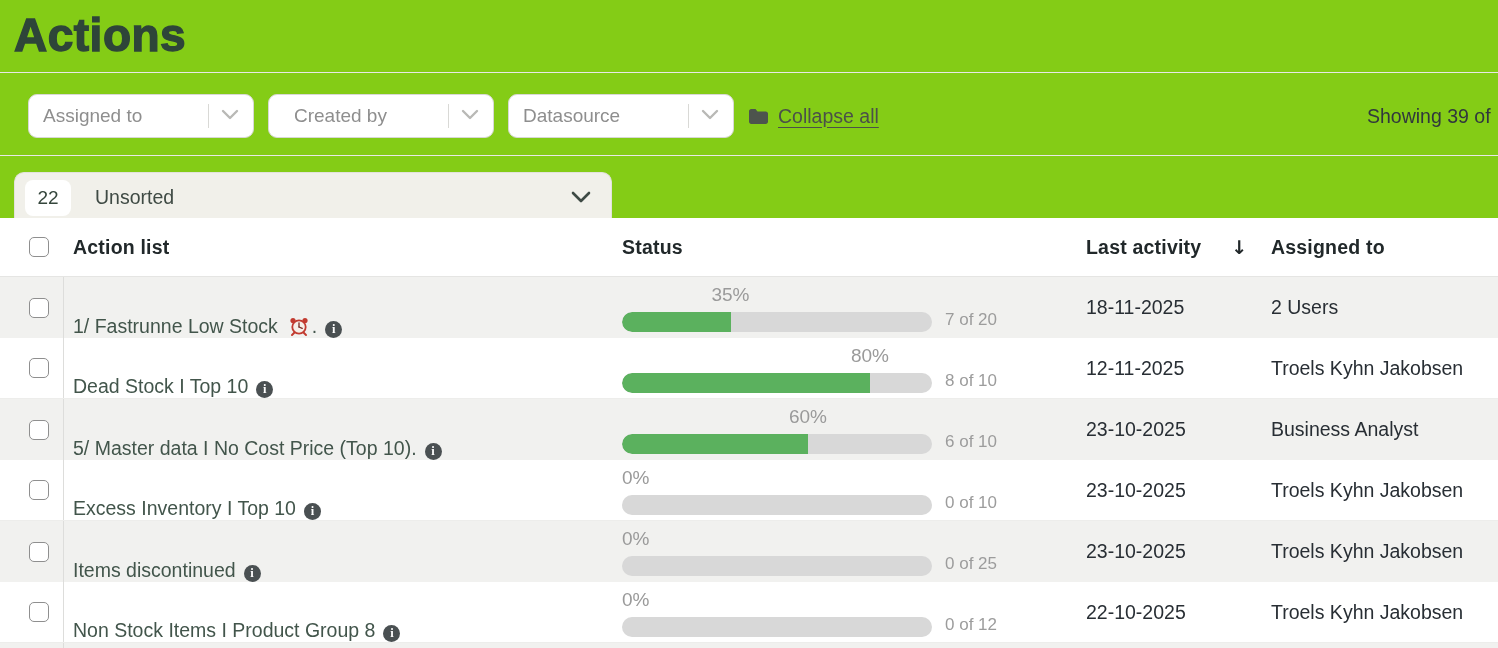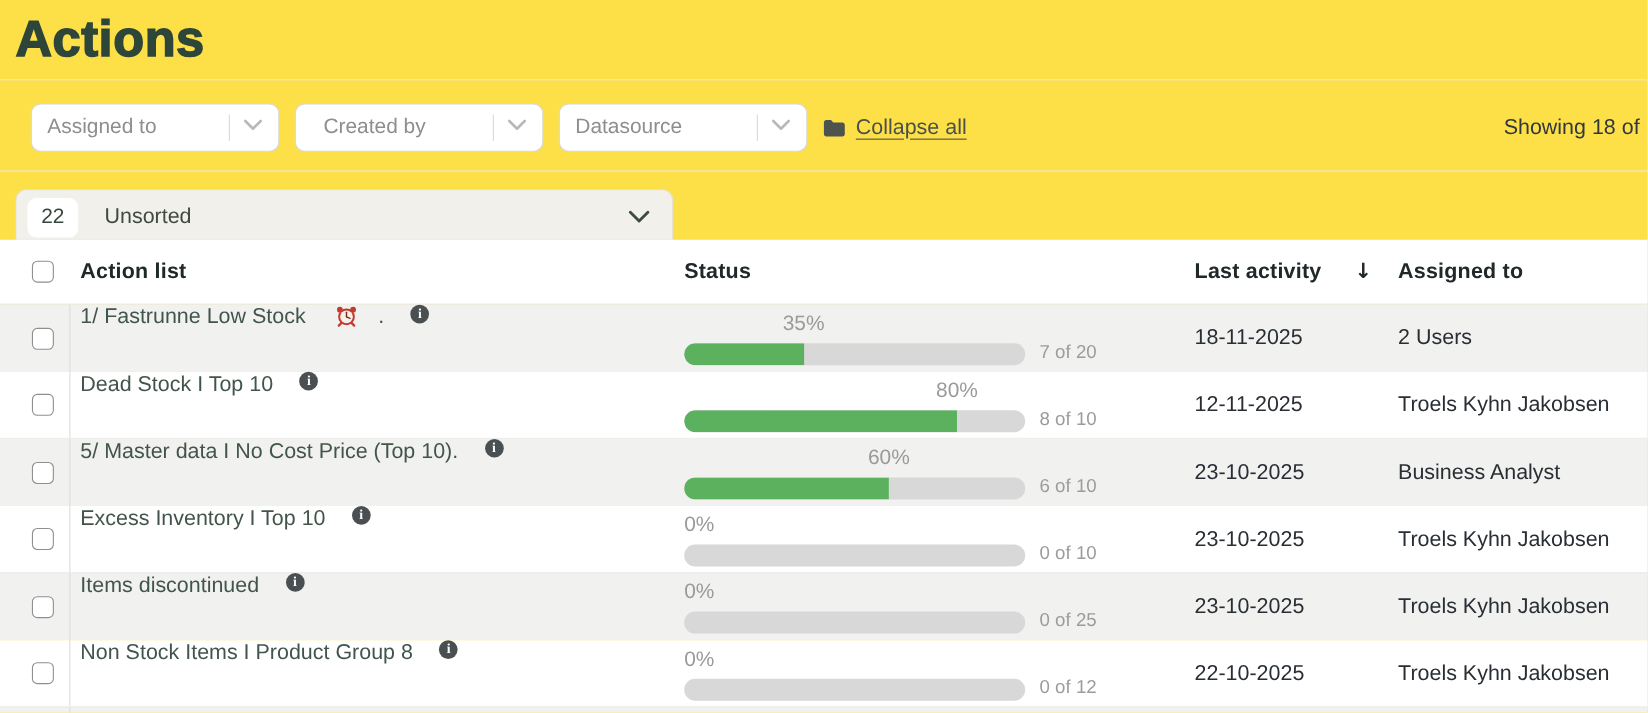--- a/index.html
+++ b/index.html
@@ -1,18 +1,18 @@
 <!DOCTYPE html>
 <html><head>
 <meta charset="utf-8">
 <style>
   * { box-sizing: border-box; margin: 0; padding: 0; }
   html,body { background:#ffffff; }
   body { font-family: "Liberation Sans", sans-serif; }
-  #app { position:relative; width:1498px; height:648px; background:#fde047; overflow:hidden; }
+  #app { position:relative; width:1498px; height:648px; background:#84cc16; overflow:hidden; }
 
   
   .page-title{
     position:absolute; left:14px; top:0px; height:70px; display:flex; align-items:center;
     font-size:46px; font-weight:bold; letter-spacing:0.5px; color:#2e4539;
     -webkit-text-stroke:1.4px #2e4539;
   }
   .divider{ position:absolute; left:0; right:0; height:0; border-top:1px solid #e8e8e6; }
   .divider.d1{ top:72px; } .divider.d2{ top:155px; }
 
@@ -56,21 +56,21 @@
 
   .cb-cell{ position:absolute; left:14px; top:0; bottom:0; width:49px; display:flex; align-items:center; justify-content:center; }
   .checkbox{ width:20px; height:20px; border:1.6px solid #8f8f8f; border-radius:5px; background:#fff; cursor:pointer; }
   .cb-divider{ position:absolute; left:63px; top:0; bottom:0; border-left:1px solid #dddddb; }
 
   .th-label{ position:absolute; top:0; bottom:0; display:flex; align-items:center;
     font-size:19.5px; font-weight:bold; color:#21282a; letter-spacing:0.2px; }
   .th-action{ left:73px; } .th-status{ left:622px; } .th-last{ left:1086px; cursor:pointer;gap:26px; } .th-assigned{ left:1271px; }
   .sort-arrow{ font-family:"DejaVu Sans", sans-serif; font-size:19px; font-weight:bold; margin-left:4px; }
 
-  .action-cell{ position:absolute; left:73px; top:0; bottom:0; display:flex; align-items:flex-start; gap:24px; }
+  .action-cell{ position:absolute; left:73px; top:0; bottom:0; display:flex; align-items:flex-end; gap:8px; }
   .action-title{ font-size:19.5px; color:#42554b; white-space:nowrap; }
   .info-icon{ width:17px; height:17px; border-radius:50%; background:#4a5052; color:#fff;
     display:inline-flex; align-items:center; justify-content:center;
     font-size:12.5px; font-weight:bold; font-family:"Liberation Serif", serif; cursor:pointer; flex:0 0 auto; }
   .clock-icon{ display:inline-flex; margin:0 0 0 2px; }
   .emoji-suffix{ font-size:19.5px; color:#42554b; margin-left:-6px; }
 
   .pct-label{ position:absolute; top:7px; font-size:19px; color:#9a9a9a; white-space:nowrap; }
   .pbar{ position:absolute; left:622px; top:35px; width:310px; height:20px; background:#d8d8d8; border-radius:10px; overflow:hidden; }
   .pfill{ height:100%; background:#5bb15e; border-radius:10px 0 0 10px; }
@@ -119,21 +119,21 @@
 
   <div class="collapse-all">
     <span style="display:inline-flex;">
       <svg width="21" height="17" viewBox="0 0 21 17">
           <path d="M1 3.2 C1 2 2 1 3.2 1 H7.5 L9.5 3.4 H17.8 C19 3.4 20 4.4 20 5.6 V13.8 C20 15 19 16 17.8 16 H3.2 C2 16 1 15 1 13.8 Z" fill="#4d544d"></path>
         </svg>
     </span>
     <span class="ca-label">Collapse all</span>
   </div>
 
-  <div class="showing">Showing 18 of</div>
+  <div class="showing">Showing 39 of</div>
 
   <div class="divider d2"></div>
 
   <div class="group-tab">
     <span class="group-badge">22</span>
     <span class="group-label">Unsorted</span>
     <span style="display:inline-flex;">
       <svg width="20" height="13" viewBox="0 0 20 13">
           <polyline points="2,2 10,10 18,2" fill="none" stroke="#3e4a44" stroke-width="2.6" stroke-linecap="round" stroke-linejoin="round"></polyline>
         </svg>

